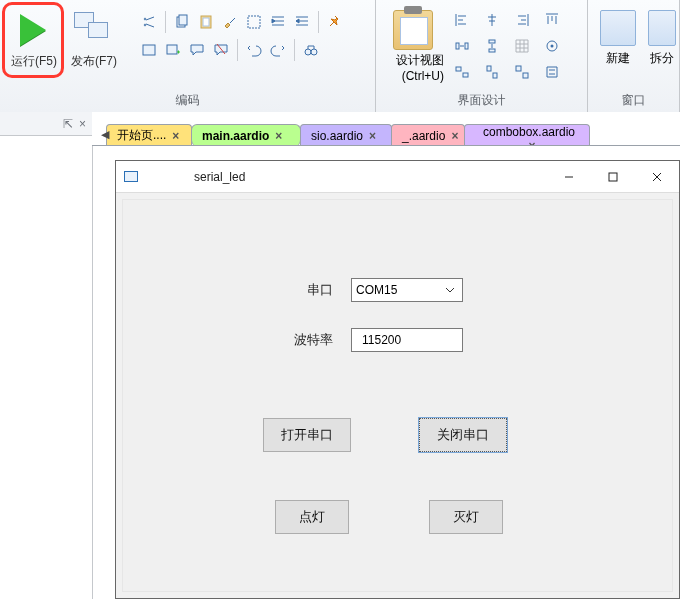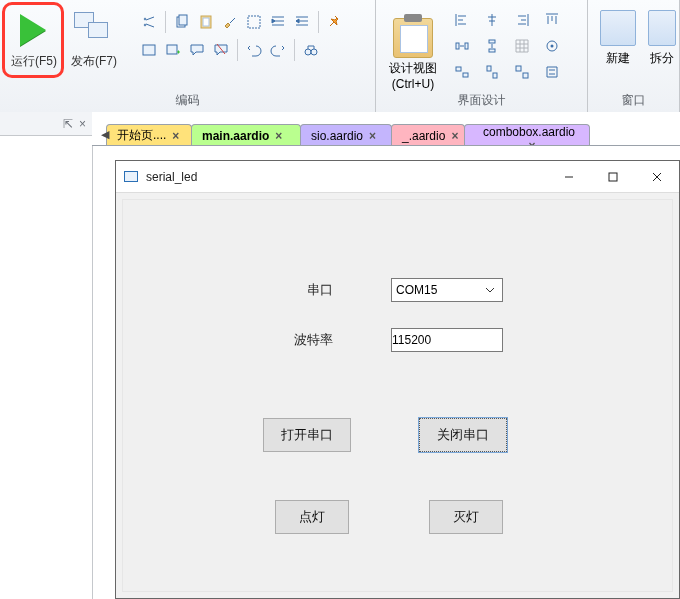--- a/index.html
+++ b/index.html
@@ -24,21 +24,21 @@
   .winicons { position:absolute; left:4px; top:4px; }
   .winicons .wa { width:20px; height:16px; border:1px solid #7a9cc6; background:#eaf2fb; position:absolute; }
   .winicons .wa1{ left:0; top:0;} .winicons .wa2{ left:14px; top:10px;}
 
   .smallbar { position: absolute; left: 138px; top: 8px; width: 230px; }
   .srow { height: 28px; display:flex; gap:2px; align-items:center; }
   .sbtn { width:22px; height:22px; border:1px solid transparent; border-radius:2px; display:flex; align-items:center; justify-content:center; cursor:pointer; }
   .sbtn svg { width:16px; height:16px; }
   .vsep { width:1px; height:22px; background:#c9ccd1; margin:0 3px; }
 
-  .design-big { position:absolute; top:16px; left:6px; width:62px; height:78px; text-align:center; }
+  .design-big { position:absolute; top:8px; left:6px; width:62px; height:78px; text-align:right; }
   .clipboard-icon { width:40px; height:40px; margin:2px auto; background:linear-gradient(#f2d89a,#e9c273); border:1px solid #c8a654; border-radius:3px; position:relative; }
   .clipboard-icon::before { content:""; position:absolute; top:-5px; left:10px; width:18px; height:8px; background:#888; border-radius:2px;}
   .clipboard-icon::after { content:""; position:absolute; top:6px; left:6px; width:26px; height:26px; background:#fff; border:1px solid #aac3e4;}
 
   .design-small { position:absolute; left:72px; top:8px; width:132px; }
   .ds-grid { display:grid; grid-template-columns: repeat(4,28px); grid-template-rows: repeat(3,24px); gap:2px; }
   .ds-btn { border:1px solid transparent; display:flex; align-items:center; justify-content:center; cursor:pointer; }
   .ds-btn svg{width:16px;height:16px;}
 
   .newbtn { position:absolute; top:6px; left:4px; width:52px; height:78px; text-align:center; }
@@ -47,45 +47,45 @@
   
   .sidestrip { position:absolute; left:0; top:112px; width:92px; height:24px; border-bottom:1px solid #c5c8cc; background:#f2f4f7; display:flex; align-items:center; justify-content:flex-end; padding-right:6px; gap:6px; color:#6d727a;}
   .sidestrip span{cursor:pointer;}
 
   
   .tabbar { position:absolute; left:106px; top:120px; height:26px; display:flex; align-items:flex-end; gap:0; }
   .tab { height:22px; border:1px solid #9aa1aa; border-bottom:none; border-radius:4px 4px 0 0; display:flex; align-items:center; padding:0 6px 0 10px; font-size:12px; margin-right:-1px; position:relative; cursor:pointer;}
   .tab .x { margin-left:6px; color:#555; font-weight:bold; cursor:pointer; }
   .tab .arrow{ position:absolute; left:-6px; top:3px; font-size:11px; color:#4a4a4a;}
   .t0{ background:#ffe27a; width:86px;}
-  .t1{ background:#baff8f; width:110px;}
+  .t1{ background:#baff8f; width:110px;border-radius:6px;}
   .t2{ background:#c4b5fd; width:92px;}
   .t3{ background:#ffb5c0; width:74px;}
   .t4{ background:#d7b7ff; width:126px;flex-direction:column;}
   .tabline { position:absolute; left:92px; top:145px; right:0; height:1px; background:#9aa1aa; }
 
   
   .workspace { position:absolute; left:92px; top:146px; right:0; bottom:0; background:#fff; border-left:1px solid #c5c8cc; }
   .ws-inner { position:absolute; left:22px; top:14px; right:0; bottom:0; border:1px solid #666; background:#f1f1f1; }
 
   
   .appwin { position:absolute; left:0; top:0; right:0; bottom:0; }
-  .titlebar { height:32px; background:#fff; border-bottom:1px solid #ddd; display:flex; align-items:center; padding-left:8px; }
+  .titlebar { height:32px; background:#fff; border-bottom:1px solid #ddd; display:flex; align-items:center; padding-left:8px;gap:48px; }
   .appicon { width:14px; height:11px; border:1px solid #2a6fb5; background:#e9f2fc; margin-right:8px; }
   .title { font-size:12px; color:#222; }
   .wincontrols { margin-left:auto; display:flex; }
   .wbtn { width:44px; height:32px; display:flex; align-items:center; justify-content:center; cursor:pointer; }
   .wbtn svg{width:12px;height:12px;}
   .client { position:absolute; left:0; top:32px; right:0; bottom:0; background:#f0f0f0; border:1px solid #e6e6e6; margin:6px; }
 
-  .formrow { position:absolute; display:flex; align-items:center;gap:40px; }
+  .formrow { position:absolute; display:flex; align-items:center; }
   .flabel { width:60px; text-align:right; margin-right:18px; font-size:13px; color:#222;}
   .combo { width:112px; height:24px; border:1px solid #7a7a7a; background:#fff; display:flex; align-items:center; padding:0 4px; position:relative; cursor:pointer;}
   .combo .caret{ position:absolute; right:4px; top:4px; width:16px; height:14px; display:flex; align-items:center; justify-content:center;}
-  .tinput { width:112px; height:24px; border:1px solid #7a7a7a; background:#fff; padding:0 0; font-size:12px; }
+  .tinput { width:112px; height:24px; border:1px solid #7a7a7a; background:#fff; padding:0 10px; font-size:12px; }
 
   .btn { position:absolute; width:88px; height:34px; background:#e1e1e1; border:1px solid #adadad; font-size:13px; color:#111; cursor:pointer; }
   .btn.focus { border:1px dotted #555; outline:1px solid #7aa7d8;}
 
 </style>
 </head>
 <body>
 
 <div class="ribbon">
 

